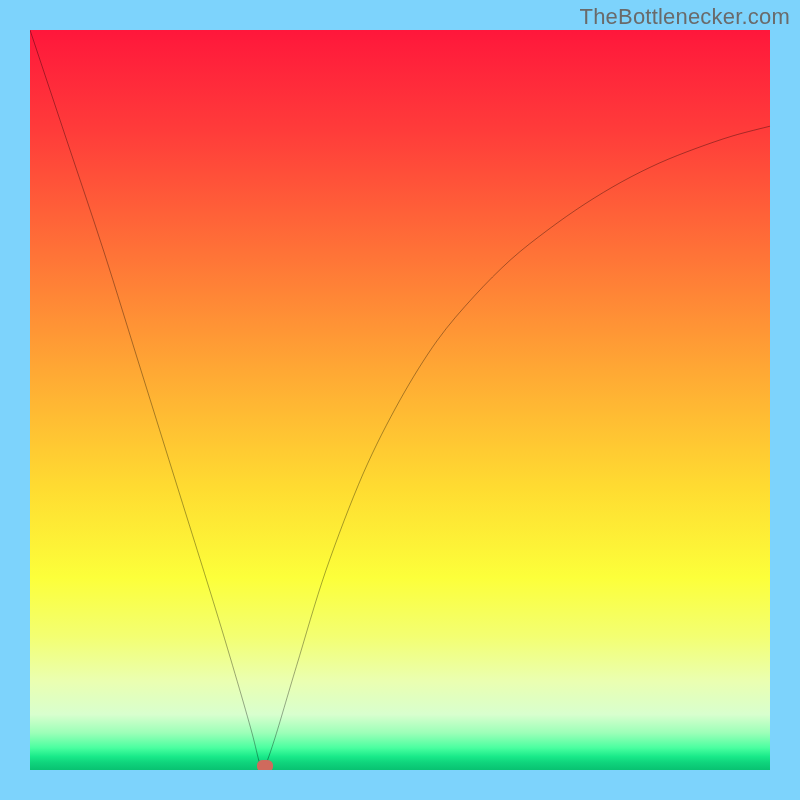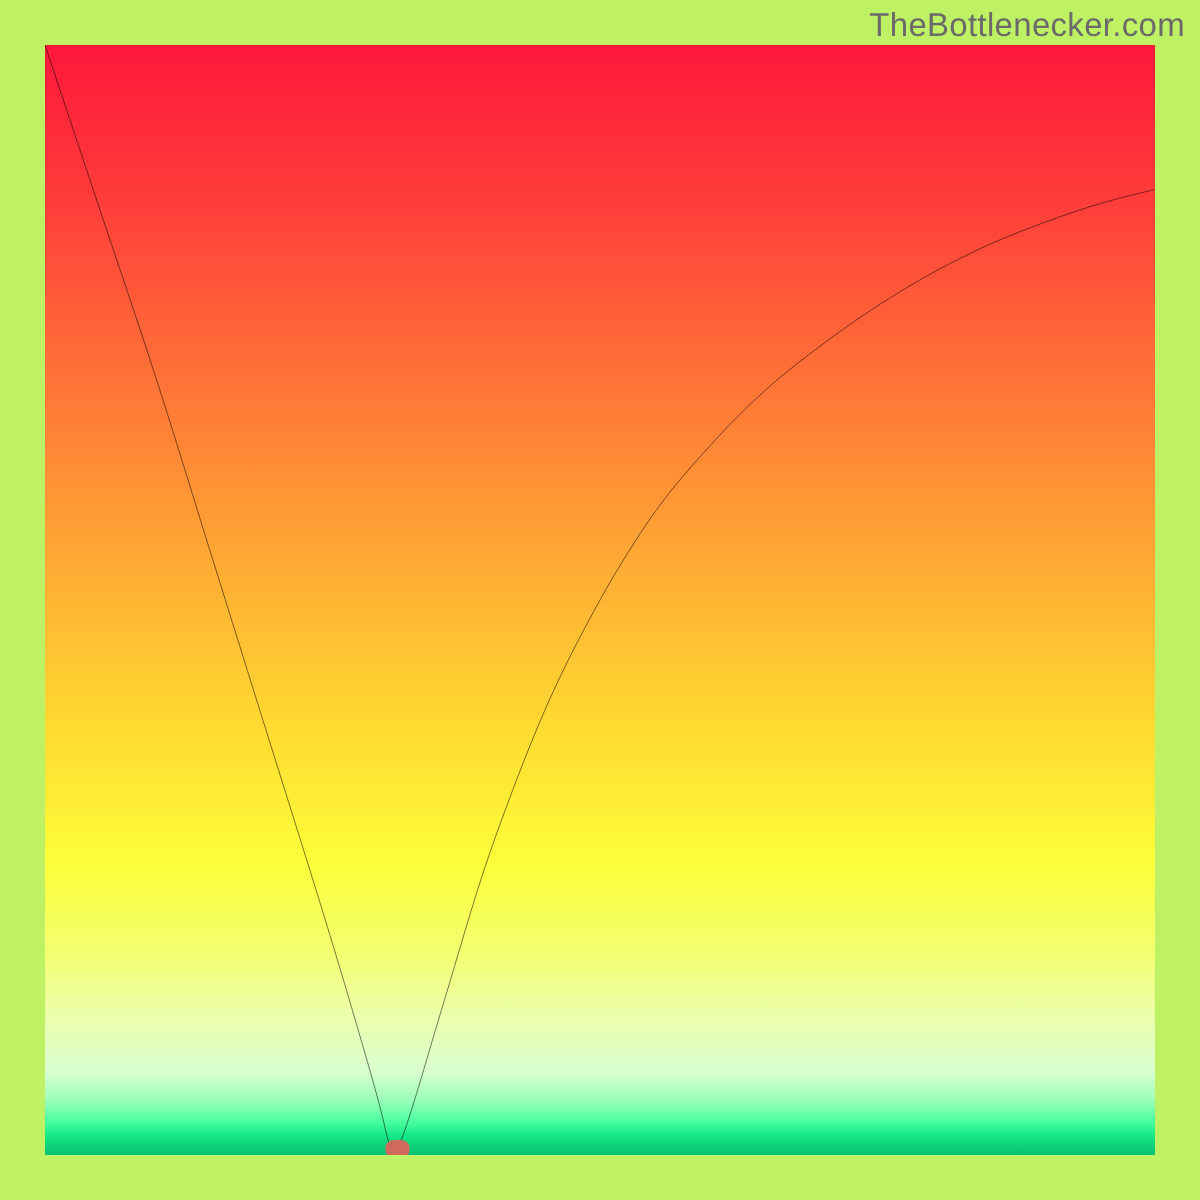--- a/index.html
+++ b/index.html
@@ -8,21 +8,21 @@
     width: 800px;
     height: 800px;
     overflow: hidden;
     background: #000;
     font-family: Arial, Helvetica, sans-serif;
   }
   .frame {
     position: relative;
     width: 800px;
     height: 800px;
-    background: #bef264;
+    background: #7dd3fc;
   }
   .plot-area {
     position: absolute;
     left: 30px;
     top: 30px;
     width: 740px;
     height: 740px;
     overflow: hidden;
   }
   .gradient {

